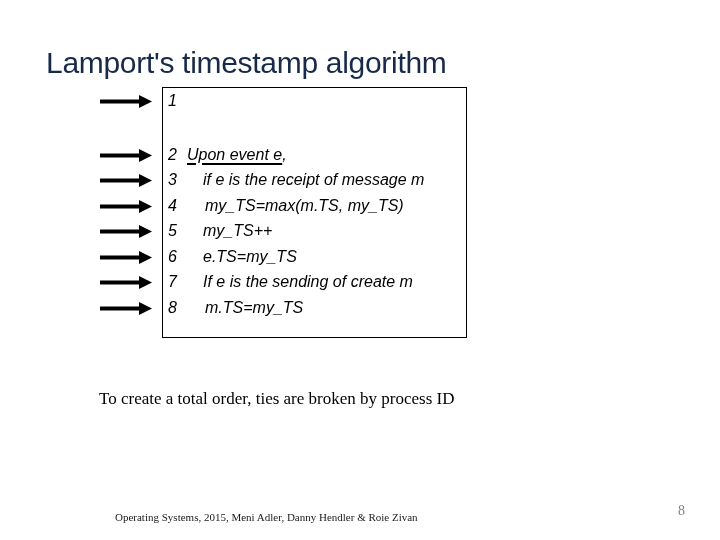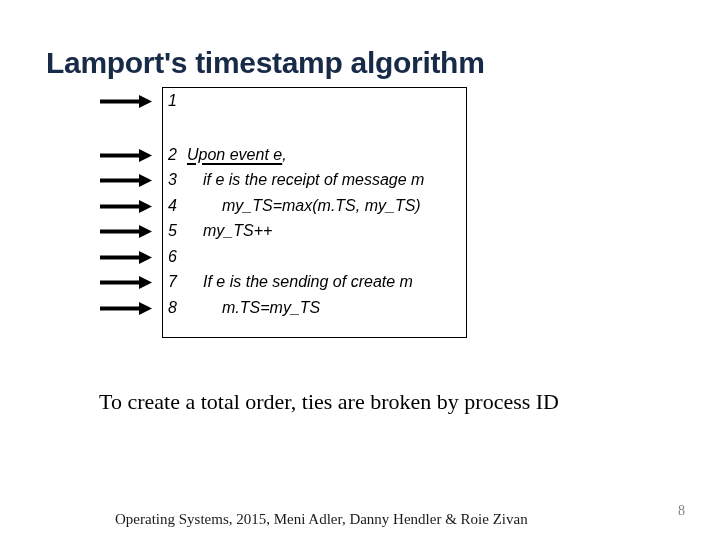--- a/index.html
+++ b/index.html
@@ -12,21 +12,21 @@
   }
   #slide {
     position: absolute; left: 0; top: 0;
     width: 720px; height: 540px;
     background: #ffffff;
   }
   .slide-title {
     position: absolute;
     left: 46px; top: 26px;
     font-size: 30px;
-    font-weight: 700;
+    font-weight: 400;
     letter-spacing: -0.3px;
     color: #172a48;
     font-family: "Liberation Sans", sans-serif;
     white-space: nowrap;
   }
   .code-box {
     position: absolute;
     left: 162px; top: 87px;
     width: 305px; height: 251px;
     border: 1.5px solid #000000;
@@ -44,46 +44,46 @@
     font-style: italic;
     font-size: 16px;
     color: #000000;
     white-space: nowrap;
   }
   .code-line .line-num {
     flex: 0 0 19px;
     width: 19px;
   }
   .code-line.indent-1 .line-text { margin-left: 16px; }
-  .code-line.indent-2 .line-text { margin-left: 35px; }
+  .code-line.indent-2 .line-text { margin-left: 18px; }
   .code-line .underlined {
     text-decoration: underline;
     text-decoration-thickness: 1.5px;
     text-underline-offset: 3px;
     margin-top: 43px;
   }
   .spacer { height: 28px; }
   .arrow {
     position: absolute;
     left: 100px;
     width: 52px; height: 15px;
   }
   .note-line {
     position: absolute;
     left: 99px; top: 389px;
     font-family: "Liberation Serif", serif;
-    font-size: 22px;
+    font-size: 17px;
     color: #000000;
     white-space: nowrap;
   }
   .footer-credits {
     position: absolute;
     left: 115px; top: 511px;
     font-family: "Liberation Serif", serif;
-    font-size: 15px;
+    font-size: 11px;
     color: #1a1a1a;
     white-space: nowrap;
   }
   .page-number {
     position: absolute;
     left: 678px; top: 503px;
     font-family: "Liberation Serif", serif;
     font-size: 14px;
     color: #82827c;
   }
@@ -151,20 +151,21 @@
     <span class="line-text">my_TS=max(m.TS, my_TS)</span>
   </div>
 
   <div class="code-line indent-1">
     <span class="line-num">5</span>
     <span class="line-text">my_TS++</span>
   </div>
 
   <div class="code-line indent-1">
     <span class="line-num">6</span>
+    <span class="line-text">e.TS=my_TS</span>
   </div>
 
   <div class="code-line indent-1">
     <span class="line-num">7</span>
     <span class="line-text">If e is the sending of create m</span>
   </div>
 
   <div class="code-line indent-2">
     <span class="line-num">8</span>
     <span class="line-text">m.TS=my_TS</span>

